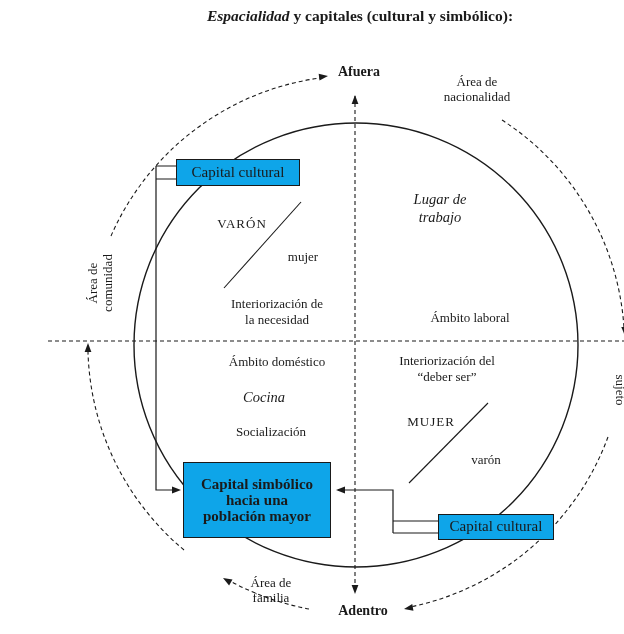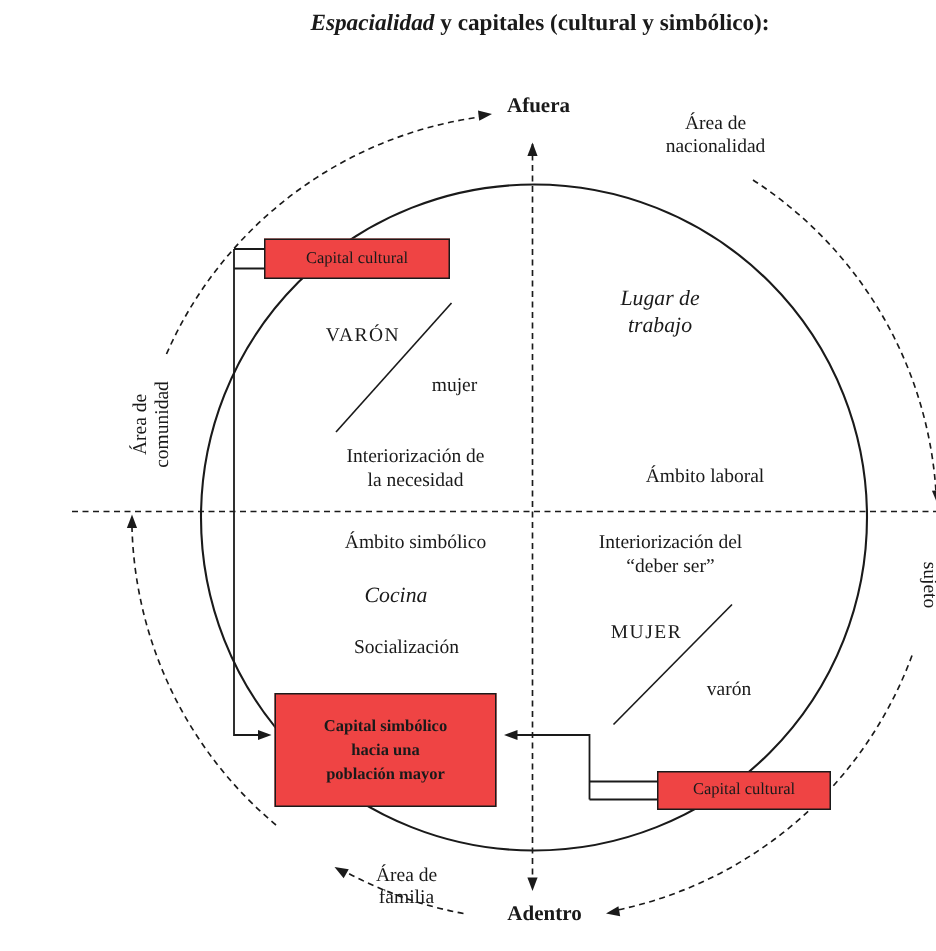--- a/index.html
+++ b/index.html
@@ -10,23 +10,23 @@
   .title { position:absolute; top:6px; left:0; width:100%; text-align:center;
            font-weight:bold; font-size:15.5px; line-height:19px; }
   .label { position:absolute; transform:translate(-50%,-50%); text-align:center;
            font-size:13px; line-height:15px; white-space:nowrap; }
   .rot-left  { transform:translate(-50%,-50%) rotate(-90deg); }
   .rot-right { transform:translate(-50%,-50%) rotate(90deg); }
   .bold { font-weight:bold; }
   .italic { font-style:italic; }
   .big { font-size:14.5px; line-height:18px; }
   .caps { letter-spacing:1px; }
-  .box { position:absolute; border:1.3px solid #1a1a1a; background:#ef4444;
+  .box { position:absolute; border:1.3px solid #1a1a1a; background:#0ea5e9;
          display:flex; flex-direction:column; align-items:center; justify-content:center;
-         text-align:center; font-size:11px; line-height:15.5px; }
+         text-align:center; font-size:15px; line-height:15.5px; }
 </style>
 </head>
 <body>
 
 <div class="stage">
 
   <svg class="layer" width="624" height="634" viewBox="0 0 624 634">
     <g stroke="#1a1a1a" fill="none">
 
       <circle cx="308" cy="345" r="222" stroke-width="1.4"></circle>
@@ -93,21 +93,21 @@
     <div>Interiorización de</div>
     <div>la necesidad</div>
   </div>
 
   <div class="label italic big" style="left:392px; top:208px;">
     <div>Lugar de</div>
     <div>trabajo</div>
   </div>
   <div class="label" style="left:422px; top:317px;">Ámbito laboral</div>
 
-  <div class="label" style="left:229px; top:361px;">Ámbito simbólico</div>
+  <div class="label" style="left:229px; top:361px;">Ámbito doméstico</div>
   <div class="label italic big" style="left:216px; top:397px;">Cocina</div>
   <div class="label" style="left:223px; top:431px;">Socialización</div>
   <div class="box bold" style="left:135px; top:462px; width:148px; height:76px; line-height:16px;">
     <div>Capital simbólico</div>
     <div>hacia una</div>
     <div>población mayor</div>
   </div>
 
   <div class="label" style="left:399px; top:369px; line-height:16px;">
     <div>Interiorización del</div>

